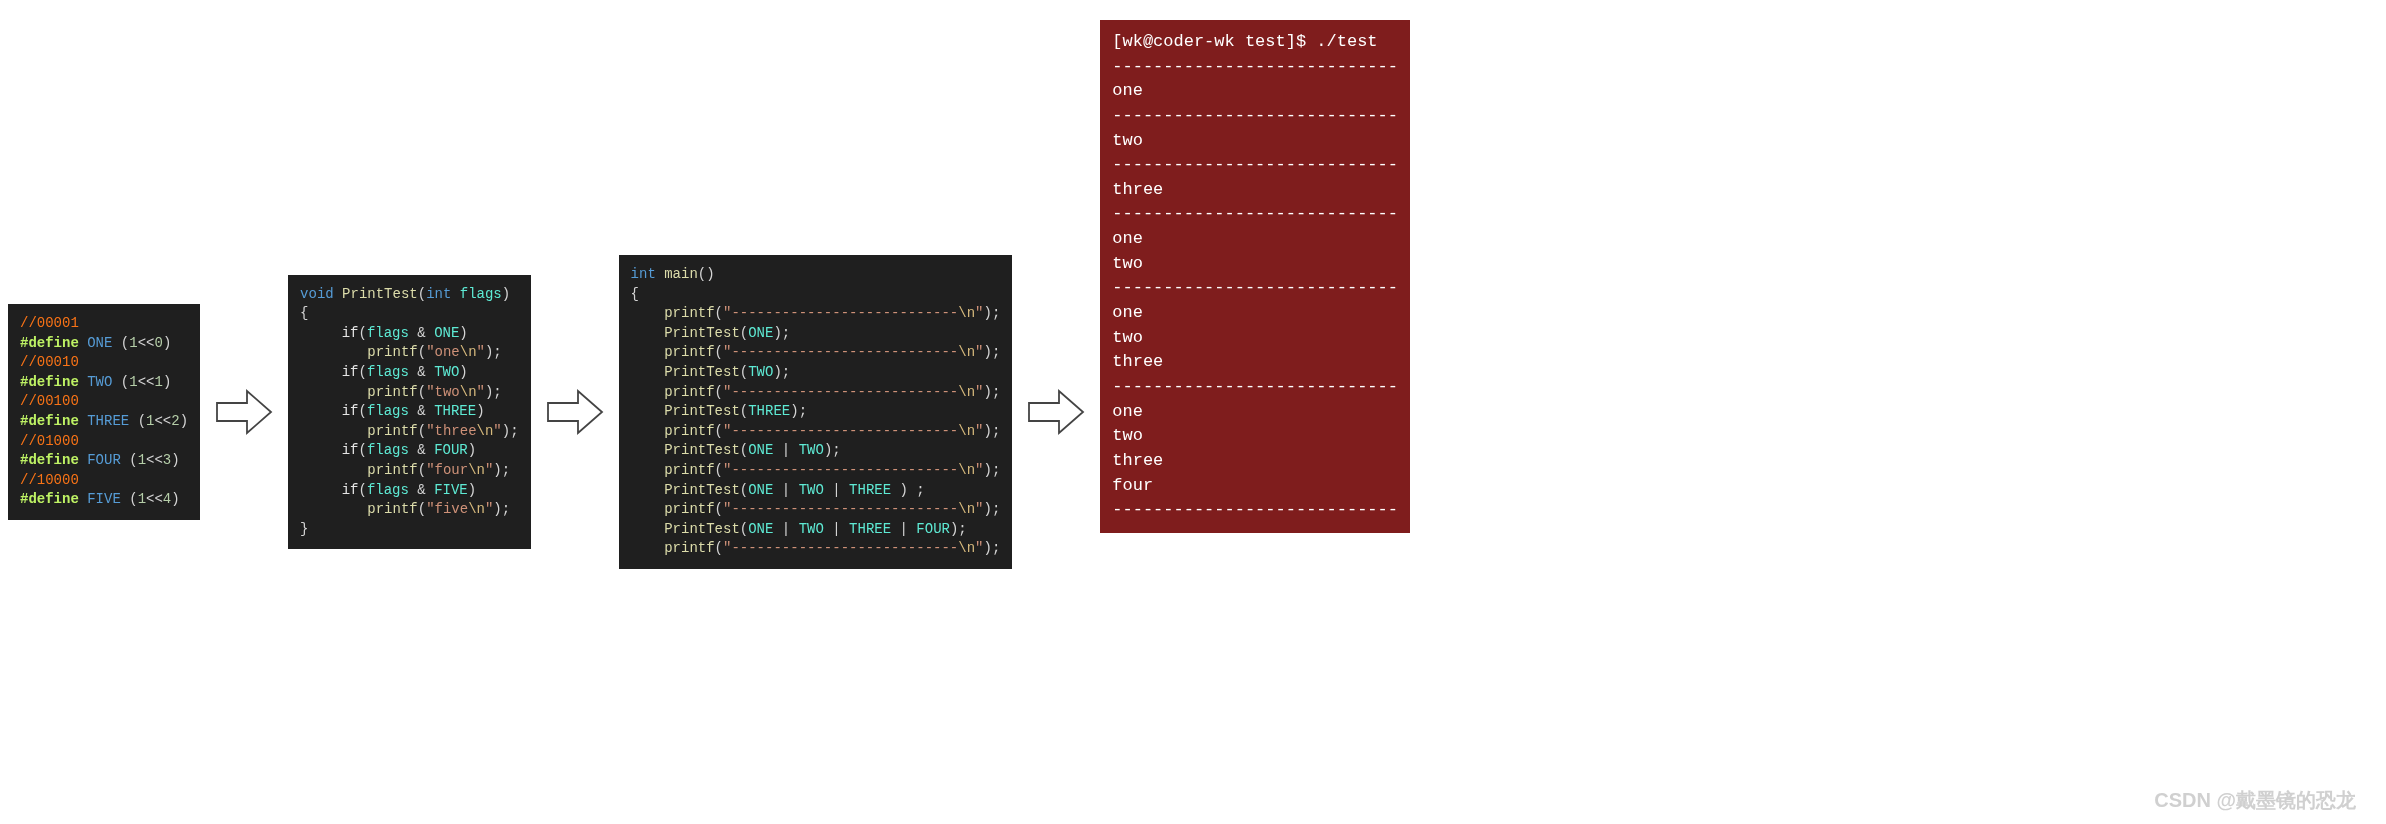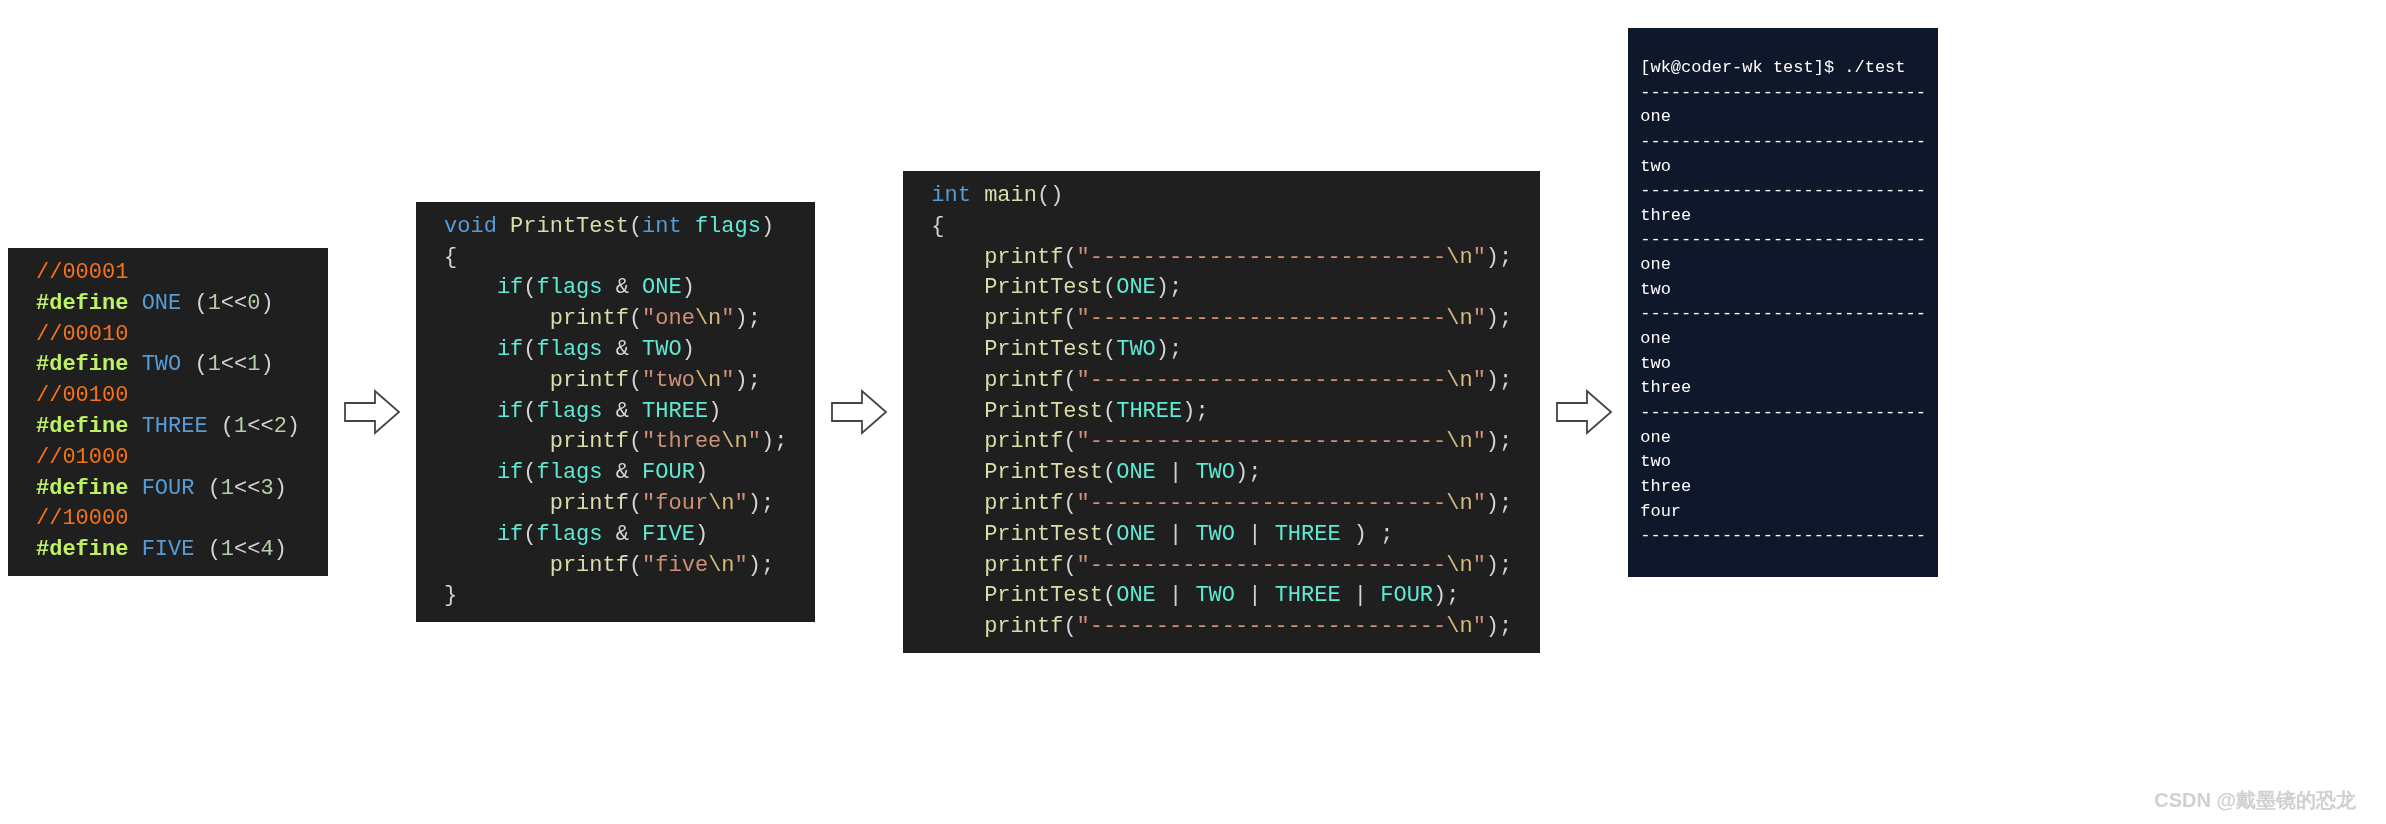--- a/index.html
+++ b/index.html
@@ -11,35 +11,35 @@
     display:flex;
     align-items:center;
     gap:14px;
     padding:20px 8px;
     min-height:824px;
     position:relative;
   }
   .codeblock {
     background:#1f1f1f;
     color:#d4d4d4;
-    padding:10px 28px;
+    padding:10px 12px;
     white-space:pre;
     overflow:hidden;
-    font-size:22px;
+    font-size:14px;
   }
   .terminal {
-    background:#0f172a;
+    background:#7f1d1d;
     color:#ffffff;
-    padding:28px 12px;
+    padding:10px 12px;
     white-space:pre;
     font-size:17px;
     line-height:1.45;
     min-width:305px;
     align-self:flex-start;
-    margin-top:8px;
+    margin-top:0;
   }
   .arrow-wrap {
     display:flex;
     align-items:center;
     justify-content:center;
     flex:0 0 auto;
   }
   .arrow-wrap svg { width:60px; height:60px; }
 
   
@@ -47,21 +47,21 @@
   .c-kw       { color:#bef264;font-weight:bold; }
   .c-type     { color:#569CD6; }
   .c-num      { color:#b5cea8; }
   .c-paren    { color:#d4d4d4; }
   .c-op       { color:#d4d4d4; }
   .c-id       { color:#5eead4; }
   .c-func     { color:#DCDCAA; }
   .c-str      { color:#CE9178; }
   .c-esc      { color:#d7ba7d; }
   .c-define   { color:#569CD6; }
-  .c-ret      { color:#5eead4; }
+  .c-ret      { color:#e5e5e5;margin-left:8px; }
 
   .watermark {
     position:fixed;
     bottom:10px;
     right:30px;
     color:#d0d0d0;
     font-size:20px;
     font-family:"Microsoft YaHei",sans-serif;
     pointer-events:none;
     font-weight:bold;

